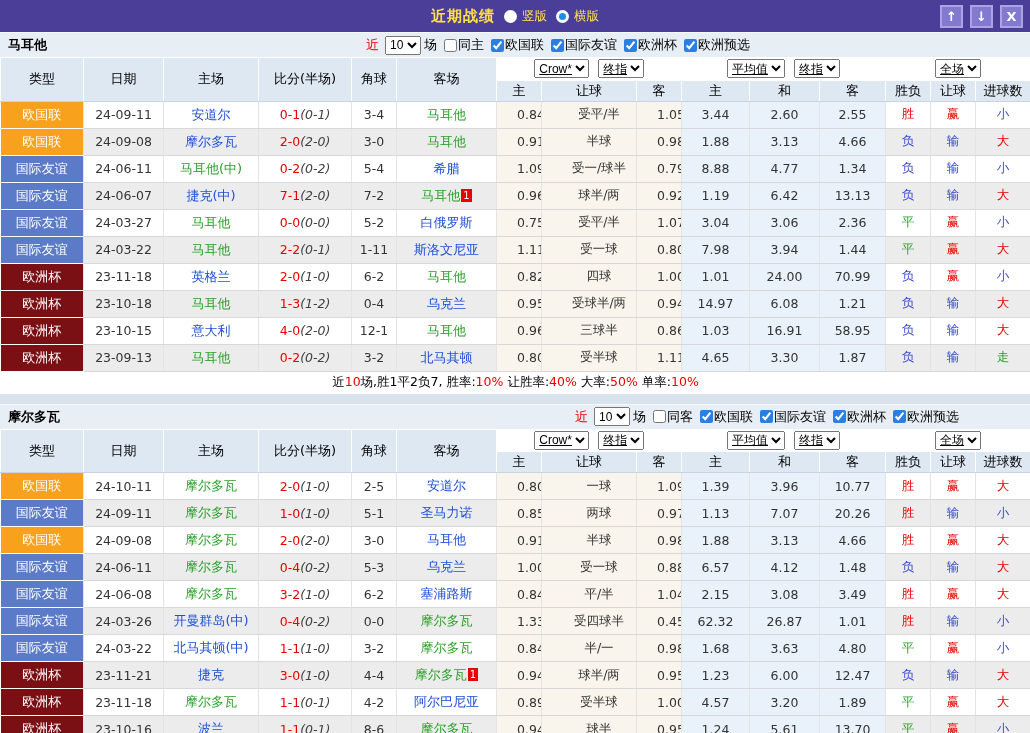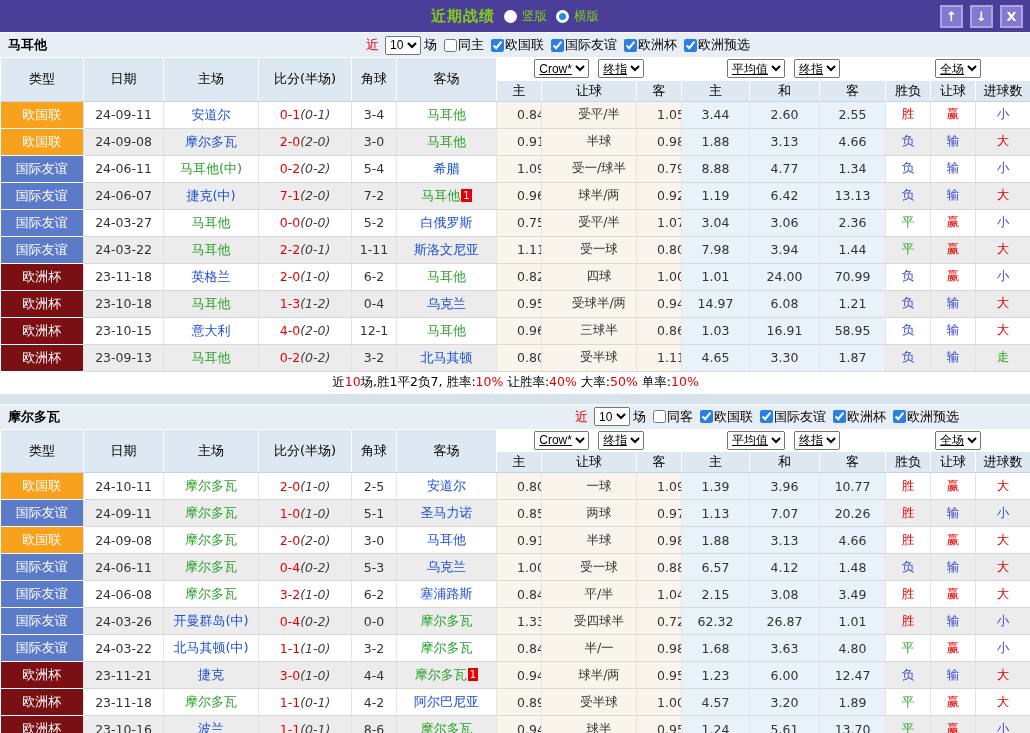--- a/index.html
+++ b/index.html
@@ -3,21 +3,21 @@
 <meta charset="utf-8">
 <style>
   html,body{margin:0;padding:0;}
   body{
     width:1030px;height:733px;overflow:hidden;background:#d9e3ee;
     font-family:"DejaVu Sans","Liberation Sans",sans-serif;
     -webkit-font-smoothing:antialiased;
   }
   
   .titlebar{height:32px;background:#4a3e99;position:relative;display:flex;align-items:center;}
-  .title-center{position:absolute;left:0;right:0;top:0;bottom:0;display:flex;justify-content:center;align-items:center;gap:9px;color:#84cc16;}
+  .title-center{position:absolute;left:0;right:0;top:0;bottom:0;display:flex;justify-content:center;align-items:center;gap:9px;color:#fde047;}
   .title-text{font-weight:bold;font-size:15px;letter-spacing:1px;}
   .radio-group{display:flex;align-items:center;gap:5px;font-size:12.5px;cursor:pointer;}
   .radio{width:13px;height:13px;border-radius:50%;background:#fff;display:inline-flex;align-items:center;justify-content:center;}
   .radio.checked::after{content:'';width:7px;height:7px;border-radius:50%;background:#1b8fe0;}
   .win-buttons{margin-left:auto;display:flex;gap:7px;padding-right:7px;position:relative;z-index:2;}
   .win-btn{width:23px;height:23px;background:#8279d0;border:2px solid #aca4e2;color:#fff;
     font-size:13px;font-weight:bold;display:flex;align-items:center;justify-content:center;cursor:pointer;box-sizing:border-box;line-height:1;}
   
   .filter-row{height:24px;background:#e8eef5;position:relative;display:flex;align-items:center;font-size:13px;color:#000;border-top:1px solid #f6f9fc;}
   .team-name{position:absolute;left:8px;font-weight:bold;font-size:13px;}
@@ -505,21 +505,21 @@
         </tr>
         <tr class="even">
           <td class="c-type t-b">国际友谊</td>
           <td class="stripe">24-03-26</td>
           <td class="stripe c-team">开曼群岛(中)</td>
           <td class="stripe"><span class="ft">0-4</span><span class="ht">(0-2)</span></td>
           <td class="stripe">0-0</td>
           <td class="stripe c-team green">摩尔多瓦</td>
           <td class="c-cream">1.33</td>
           <td class="c-cream">受四球半</td>
-          <td class="c-cream">0.72</td>
+          <td class="c-cream">0.45</td>
           <td class="c-lblue">62.32</td>
           <td class="c-lblue">26.87</td>
           <td class="c-lblue">1.01</td>
           <td class="stripe r">胜</td>
           <td class="stripe b">输</td>
           <td class="stripe b">小</td>
         </tr>
         <tr>
           <td class="c-type t-b">国际友谊</td>
           <td class="stripe">24-03-22</td>

